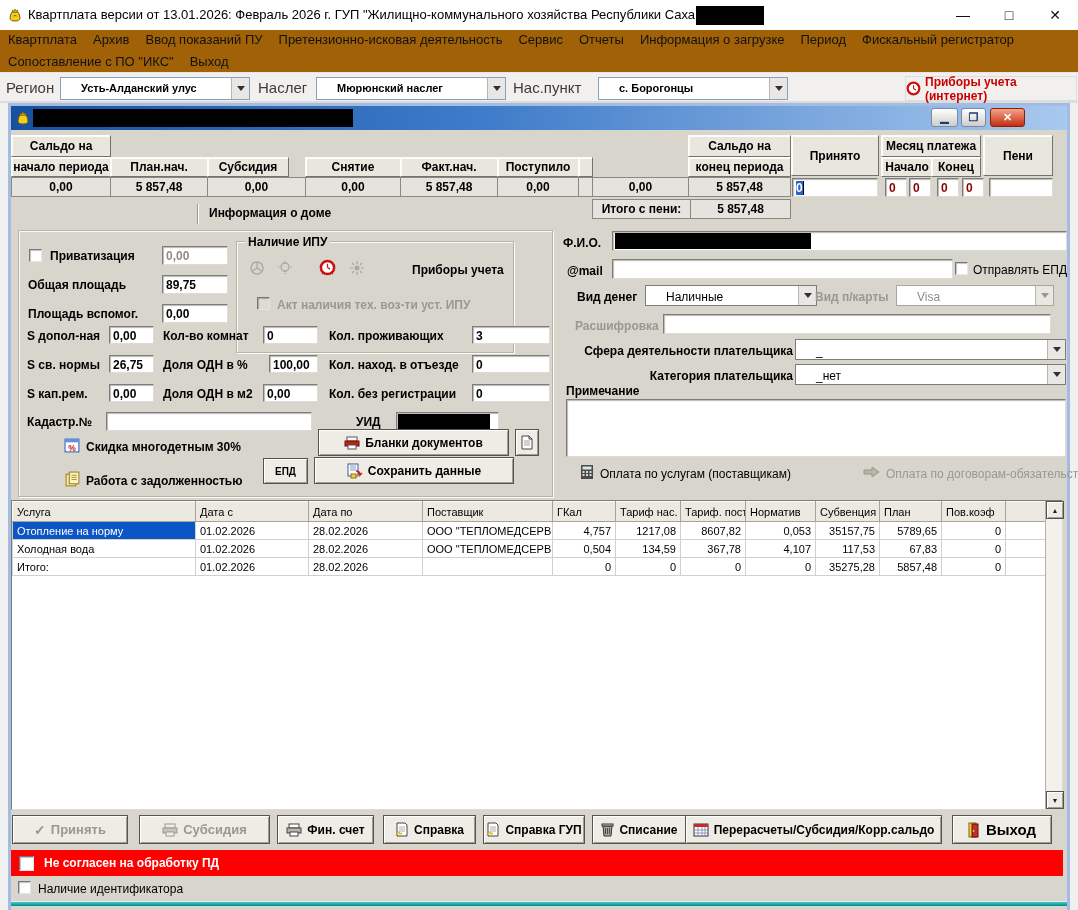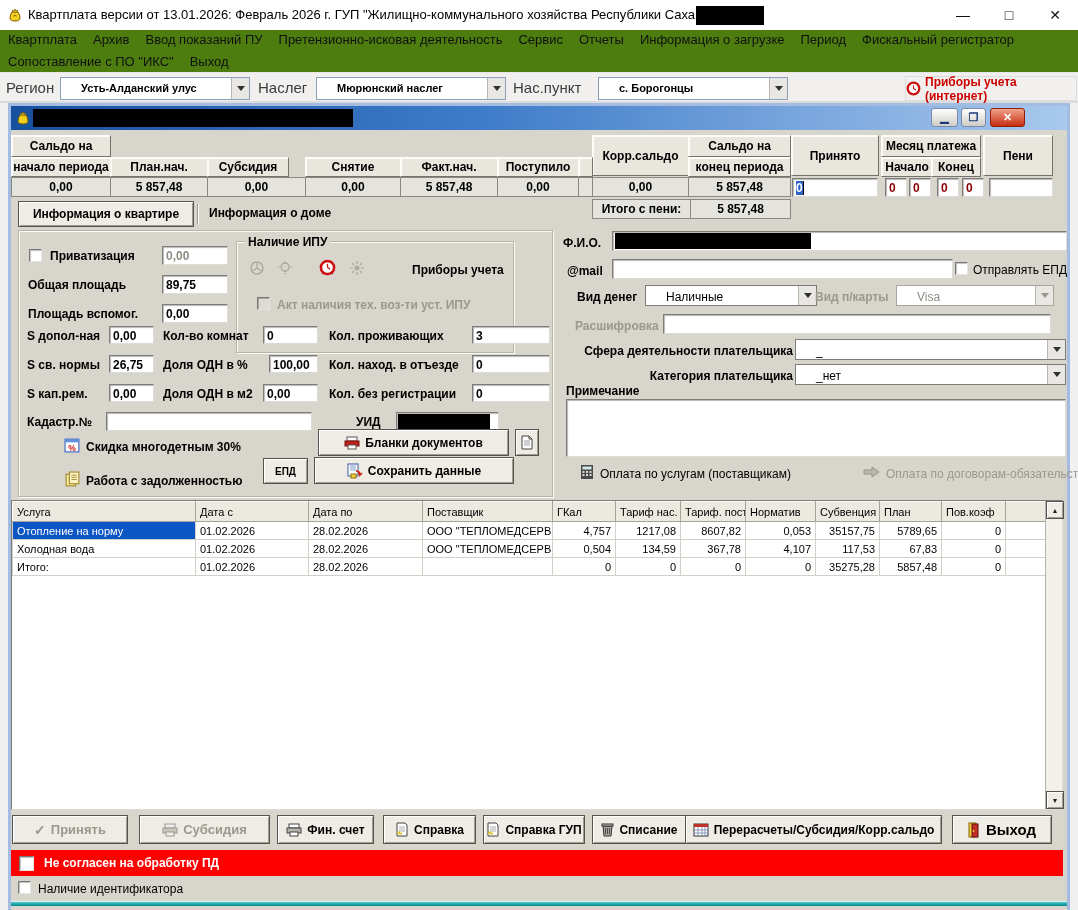--- a/index.html
+++ b/index.html
@@ -4,21 +4,21 @@
 <style>
   html,body{margin:0;padding:0;background:#c8c8c8}
   #app{position:relative;width:1078px;height:910px;background:#f0f0f0;font-family:"Liberation Sans",sans-serif;overflow:hidden;outline:1px solid #9a9a9a}
   .a{position:absolute;box-sizing:border-box}
   .fs12{font-size:12px}
   .gray{color:#9b988e}
   
   .titlebar{left:0;top:0;width:1078px;height:30px;background:#fff}
   .title-text{font-size:13px;color:#000;white-space:nowrap}
   .wc{top:0;width:46px;height:30px;display:flex;align-items:center;justify-content:center;font-size:14px;color:#111;cursor:default}
-  .menubar{left:0;top:30px;width:1078px;background:#4d7c0f}
+  .menubar{left:0;top:30px;width:1078px;background:#a16207}
   .mi{display:inline-block;padding:2px 8px;font-size:13px;color:#111;white-space:nowrap}
   .redact{background:#000}
   
   .regionbar{left:0;top:72px;width:1078px;height:31px;background:#f1f0ee;border-top:1px solid #e6e6e6;border-bottom:2px solid #dcdcdc}
   .rlabel{font-size:15px;color:#3c3c3c;white-space:nowrap}
   .combo{background:#fff;border:1px solid #8aa0b8;display:flex}
   .combo .val{flex:1;font-size:11px;font-weight:bold;padding:4px 2px 0 20px;white-space:nowrap;overflow:hidden}
   .combo .cbtn{width:17px;background:#e9e7e3;border-left:1px solid #b9b6ae;display:flex;align-items:center;justify-content:center}
   .combo.dis .val{color:#8f8c84;font-weight:normal}
   .tri{width:0;height:0;border-left:4px solid transparent;border-right:4px solid transparent;border-top:5px solid #303030}
@@ -127,21 +127,20 @@
             <path d="M6 5 L10 5 L11 3 L9 4 L8 2 L7 4 L5 3 Z" fill="#f2cf1f" stroke="#7c5c00" stroke-width=".7"></path>
           </svg>
       </span>
       <span class="a redact" style="left:22px;top:3px;width:320px;height:18px"></span>
       <div class="a xpbtn" style="left:920px;top:2px;width:27px">▁</div>
       <div class="a xpbtn" style="left:950px;top:2px;width:25px">❐</div>
       <div class="a xpbtn xpclose" style="left:979px;top:2px;width:35px">✕</div>
     </div>
 
     <div class="a hcell" style="left:0px;top:29px;width:100px;height:22px">Сальдо на</div>
-    <div class="a hcell" style="left:581px;top:29px;width:97px;height:41px">Корр.сальдо</div>
     <div class="a hcell" style="left:677px;top:29px;width:103px;height:22px">Сальдо на</div>
     <div class="a hcell" style="left:780px;top:29px;width:88px;height:41px">Принято</div>
     <div class="a hcell" style="left:870px;top:29px;width:100px;height:22px">Месяц платежа</div>
     <div class="a hcell" style="left:972px;top:29px;width:70px;height:41px">Пени</div>
 
     <div class="a hcell" style="left:0px;top:51px;width:100px;height:20px">начало периода</div>
     <div class="a hcell" style="left:99px;top:51px;width:98px;height:20px">План.нач.</div>
     <div class="a hcell" style="left:196px;top:51px;width:82px;height:20px">Субсидия</div>
     <div class="a hcell" style="left:294px;top:51px;width:96px;height:20px">Снятие</div>
     <div class="a hcell" style="left:389px;top:51px;width:98px;height:20px">Факт.нач.</div>
@@ -163,21 +162,20 @@
     <div class="a tf" style="left:781px;top:72px;width:86px;height:19px"><span class="sel">0</span></div>
     <div class="a tf redval" style="left:874px;top:72px;width:22px;height:19px">0</div>
     <div class="a tf redval" style="left:898px;top:72px;width:22px;height:19px">0</div>
     <div class="a tf redval" style="left:926px;top:72px;width:22px;height:19px">0</div>
     <div class="a tf redval" style="left:951px;top:72px;width:22px;height:19px">0</div>
     <div class="a tf" style="left:978px;top:72px;width:64px;height:19px"></div>
 
     <div class="a vcell" style="left:581px;top:93px;width:99px;height:20px">Итого с пени:</div>
     <div class="a vcell" style="left:679px;top:93px;width:101px;height:20px">5 857,48</div>
 
-    <div class="a btn3" style="left:7px;top:95px;width:176px;height:26px">Информация о квартире</div>
     <div class="a" style="left:186px;top:98px;width:2px;height:20px;border-left:1px solid #9a978e;border-right:1px solid #fff"></div>
     <div class="a lbl" style="left:198px;top:100px">Информация о доме</div>
 
     <div class="a gbx" style="left:7px;top:124px;width:535px;height:267px">
       <span class="a cb" style="left:10px;top:18px"></span>
       <span class="a lbl" style="left:31px;top:18px">Приватизация</span>
       <div class="a tf dis" style="left:143px;top:15px;width:66px;height:19px">0,00</div>
       <span class="a lbl" style="left:9px;top:47px">Общая площадь</span>
       <div class="a tf" style="left:143px;top:44px;width:66px;height:19px">89,75</div>
       <span class="a lbl" style="left:9px;top:76px">Площадь вспомог.</span>

